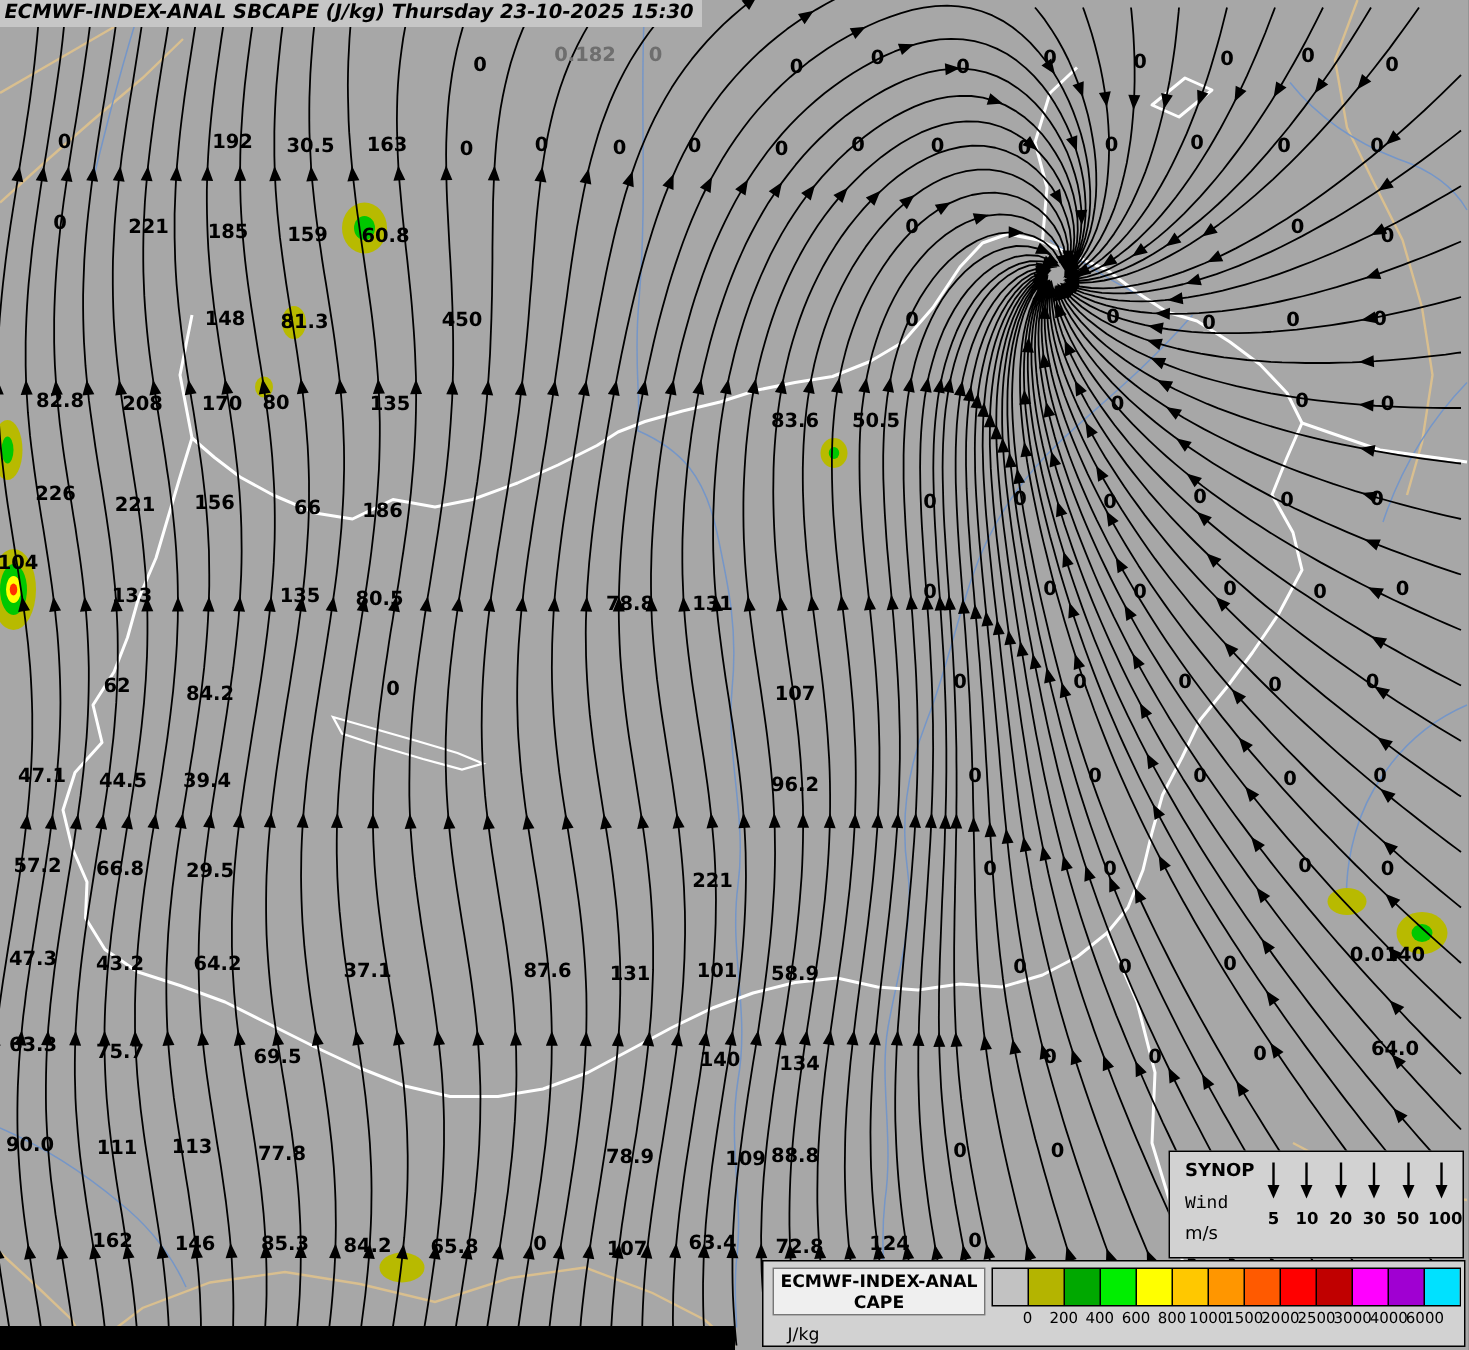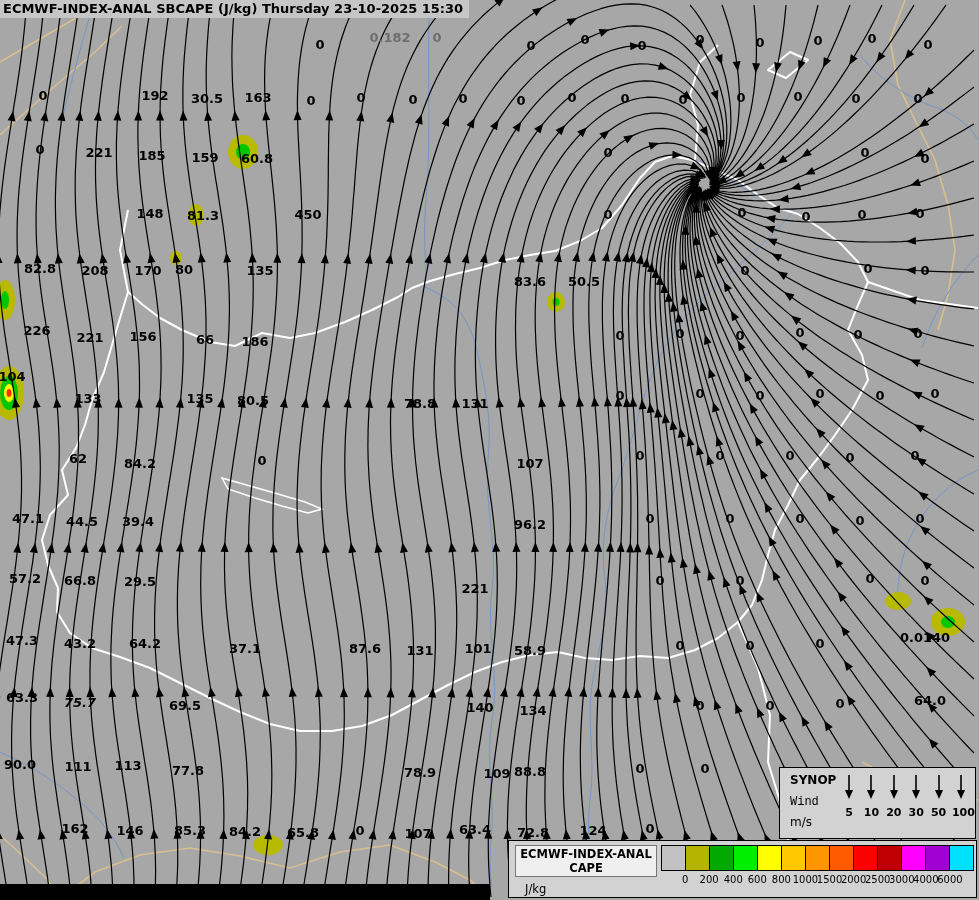--- a/index.html
+++ b/index.html
@@ -5,21 +5,21 @@
   html,body{margin:0;padding:0;background:#888;}
   #stage{position:relative;width:979px;height:900px;background:#a7a7a7;overflow:hidden;
          font-family:"DejaVu Sans","Liberation Sans",sans-serif;}
   #map-svg{position:absolute;left:0;top:0;z-index:0;}
   #labels{position:absolute;left:0;top:0;width:100%;height:100%;z-index:2;pointer-events:none;}
   .station{position:absolute;transform:translate(-50%,-50%);font-size:13px;font-weight:bold;
            color:#000;white-space:nowrap;}
   .station.dim{color:#6e6e6e;}
   #titles{position:absolute;left:0;top:0;z-index:6;}
   .title-line{display:table;background:#c6c6c6;color:#000;font-size:13px;font-weight:bold;
-              padding:1px 6px 2px 3px;margin-bottom:1px;white-space:nowrap;}
+              padding:1px 6px 2px 3px;margin-bottom:1px;white-space:nowrap;font-style:italic;}
   #black-bar{position:absolute;left:0;top:884px;width:490px;height:16px;background:#000;z-index:4;}
   
   #wind-legend{position:absolute;left:779px;top:767px;width:197px;height:72px;background:#d2d2d2;
                border:1px solid #000000;box-sizing:border-box;z-index:6;color:#000;}
   .wl-title{position:absolute;left:10px;top:5px;font-size:12px;font-weight:bold;}
   .wl-wind{position:absolute;left:10px;top:27px;font-size:12px;font-family:Liberation Mono, monospace;}
   .wl-ms{position:absolute;left:10px;top:47px;font-size:12px;}
   #wl-arrows{position:absolute;left:60px;top:4px;width:130px;display:flex;justify-content:space-between;}
   #wl-values{position:absolute;left:60px;top:38px;width:130px;display:flex;justify-content:space-between;
              font-size:11px;font-weight:bold;}
@@ -195,21 +195,21 @@
       <div class="station" style="left: 245px; top: 648px;">37.1</div>
       <div class="station" style="left: 365px; top: 648px;">87.6</div>
       <div class="station" style="left: 420px; top: 650px;">131</div>
       <div class="station" style="left: 478px; top: 648px;">101</div>
       <div class="station" style="left: 530px; top: 650px;">58.9</div>
       <div class="station" style="left: 680px; top: 645px;">0</div>
       <div class="station" style="left: 750px; top: 645px;">0</div>
       <div class="station" style="left: 820px; top: 643px;">0</div>
       <div class="station" style="left: 925px; top: 637px;">0.0140</div>
       <div class="station" style="left: 22px; top: 697px;">63.3</div>
-      <div class="station" style="left: 80px; top: 702px; font-style: italic;">75.7</div>
+      <div class="station" style="left: 80px; top: 702px;">75.7</div>
       <div class="station" style="left: 185px; top: 705px;">69.5</div>
       <div class="station" style="left: 480px; top: 707px;">140</div>
       <div class="station" style="left: 533px; top: 710px;">134</div>
       <div class="station" style="left: 700px; top: 705px;">0</div>
       <div class="station" style="left: 770px; top: 705px;">0</div>
       <div class="station" style="left: 840px; top: 703px;">0</div>
       <div class="station" style="left: 930px; top: 700px;">64.0</div>
       <div class="station" style="left: 20px; top: 764px;">90.0</div>
       <div class="station" style="left: 78px; top: 766px;">111</div>
       <div class="station" style="left: 128px; top: 765px;">113</div>

